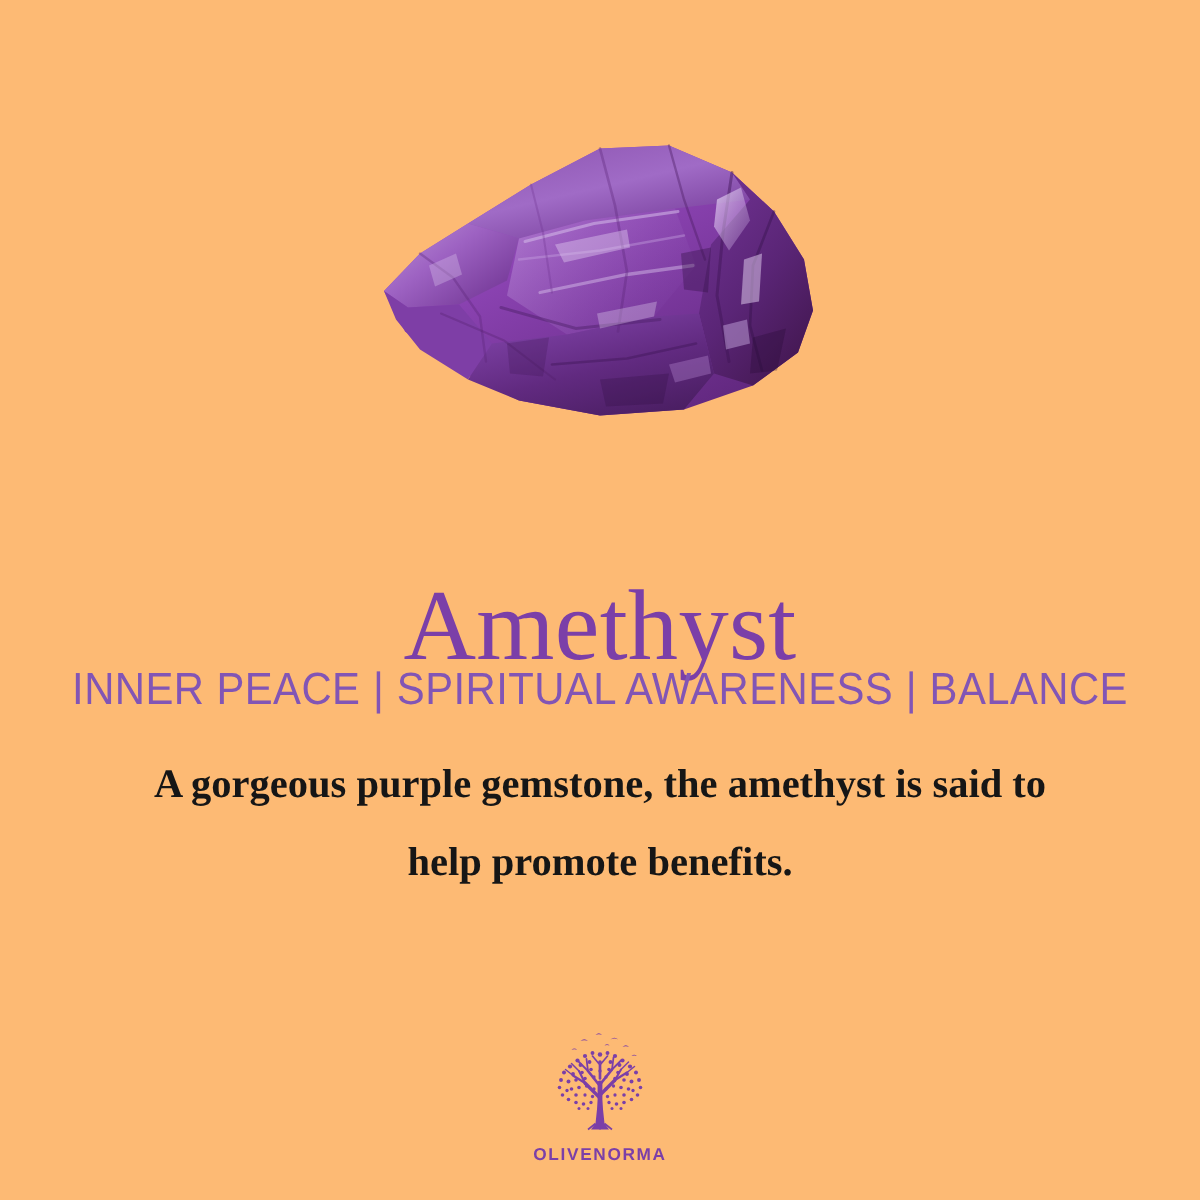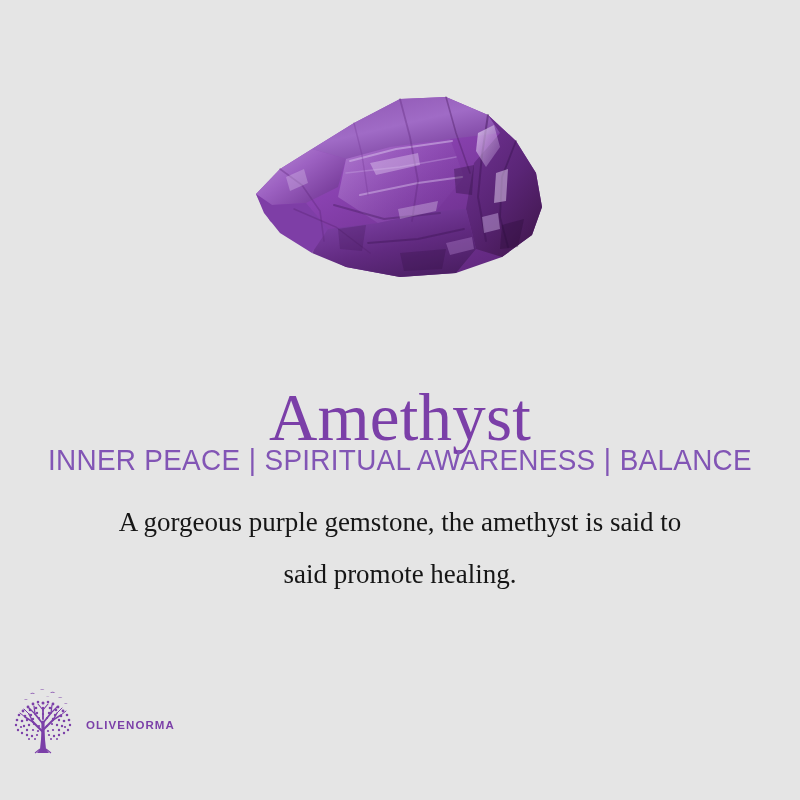--- a/index.html
+++ b/index.html
@@ -12,21 +12,21 @@
     height: 800px;
     overflow: hidden;
     font-family: "Liberation Serif", "DejaVu Serif", serif;
     -webkit-font-smoothing: antialiased;
   }
 
   .page {
     position: relative;
     width: 800px;
     height: 800px;
-    background: #e5e5e5;
+    background: #fdba74;
     display: block;
   }
 
   
   .hero {
     position: absolute;
     left: 0;
     top: 62px;
     width: 800px;
     height: 250px;
@@ -90,30 +90,30 @@
     left: 50px;
     top: 496px;
     width: 700px;
     text-align: center;
     font-family: "Liberation Serif", "DejaVu Serif", serif;
     font-size: 27px;
     line-height: 52px;
     font-weight: 400;
     color: #161616;
   }
-  .body-copy .ln { display: block; white-space: nowrap; }
+  .body-copy .ln { display: block; white-space: nowrap; font-weight: bold; }
 
   
   .brand {
     position: absolute;
     left: 0;
     top: 686px;
     width: 800px;
     display: flex;
-    flex-direction: row;
+    flex-direction: column;
     align-items: center;
   }
   .brand-mark {
     display: block;
     width: 86px;
     height: 76px;
   }
   .brand-name {
     margin-top: 2px;
     font-family: "Liberation Sans", "DejaVu Sans", sans-serif;
@@ -221,21 +221,21 @@
   </div>
 
   <h1 class="title">Amethyst</h1>
 
   <div class="subtitle">
     <span class="kw">INNER PEACE</span><span class="sep">|</span><span class="kw">SPIRITUAL AWARENESS</span><span class="sep">|</span><span class="kw">BALANCE</span>
   </div>
 
   <div class="body-copy">
     <span class="ln">A gorgeous purple gemstone, the amethyst is said to</span>
-    <span class="ln">said promote healing.</span>
+    <span class="ln">help promote benefits.</span>
   </div>
 
   <div class="brand">
     <svg class="brand-mark" viewBox="0 0 86 76" xmlns="http://www.w3.org/2000/svg">
       <g fill="#7b3fa8">
         <path d="M30,8 q2.5,-2.4 5,0 q-2.5,-1.1 -5,0 Z"></path>
         <path d="M40,4 q2.2,-2.2 4.4,0 q-2.2,-1 -4.4,0 Z"></path>
         <path d="M50,7 q2.6,-2.5 5.2,0 q-2.6,-1.2 -5.2,0 Z"></path>
         <path d="M58,12 q2.2,-2.2 4.4,0 q-2.2,-1 -4.4,0 Z"></path>
         <path d="M24,14 q1.9,-1.9 3.8,0 q-1.9,-0.9 -3.8,0 Z"></path>

